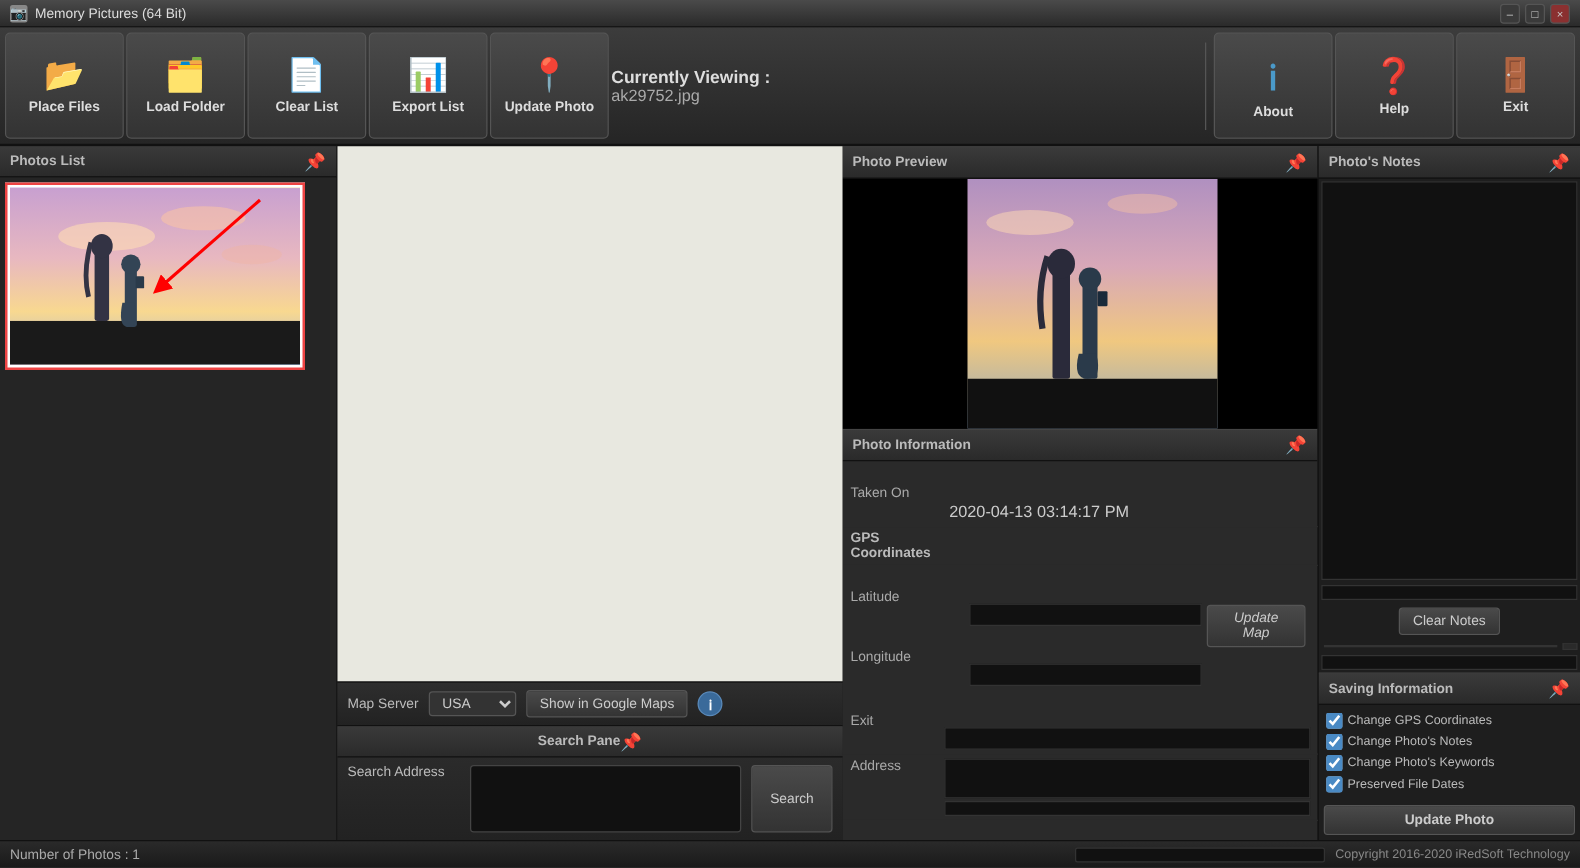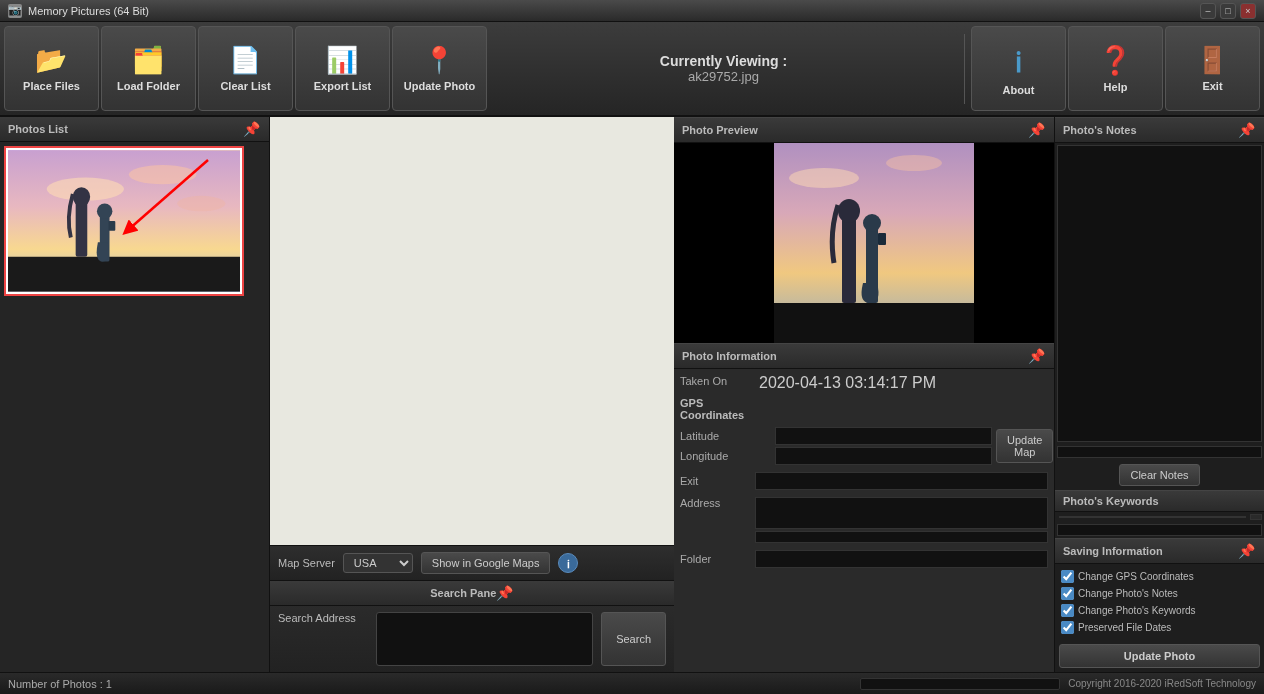--- a/index.html
+++ b/index.html
@@ -62,21 +62,20 @@
       transition: background 0.1s;
     }
     .toolbar-btn .icon { font-size: 26px; }
     .toolbar-separator { width: 1px; height: 70px; background: #555; margin: 0 4px; }
 
     
     .currently-viewing {
       flex: 1;
       display: flex;
       flex-direction: column;
-      align-items: center;
       justify-content: center;
       color: #ddd;
       font-size: 13px;
     }
     .currently-viewing .label { font-weight: bold; font-size: 14px; }
     .currently-viewing .filename { font-size: 13px; color: #aaa; }
 
     
     .main-layout {
       display: flex;
@@ -243,22 +242,23 @@
       padding: 3px 6px;
       border-bottom: 1px solid #2a2a2a;
     }
     .info-label { width: 75px; color: #aaa; font-size: 11px; }
     .info-value {
       flex: 1;
       background: #111;
       border: 1px solid #333;
       color: #ccc;
       padding: 2px 4px;
-      font-size: 16px;
+      font-size: 13px;
       height: 18px;
+      margin-top: 28px;
     }
     .info-value.taken-on { background: transparent; border: none; color: #ccc; }
     .update-map-btn {
       background: linear-gradient(to bottom, #4a4a4a, #333);
       color: #ccc;
       border: 1px solid #555;
       padding: 4px 10px;
       font-size: 11px;
       border-radius: 3px;
       cursor: pointer;
@@ -572,21 +572,21 @@
         <span class="info-label" style="font-weight:bold; color:#bbb;">GPS Coordinates</span>
       </div>
 
       <div style="display:flex; align-items:flex-start; padding:2px 6px;">
         <div style="flex:1; display:grid; grid-template-columns:auto 1fr; gap:2px 20px; align-items:center;">
           <span class="info-label">Latitude</span>
           <input type="text" class="info-value" value="" style="height: 18px;">
           <span class="info-label">Longitude</span>
           <input type="text" class="info-value" value="" style="height: 18px;">
         </div>
-        <button class="update-map-btn" style="margin-top:2px; align-self:center;">
+        <button class="update-map-btn" style="margin-top:2px; align-self:center;font-style:italic;">
           <span>Update Map</span>
         </button>
       </div>
 
       <div class="info-row">
         <span class="info-label">Exit</span>
         <input type="text" class="info-value" value="" style="height: 18px; flex: 1 1 0%;">
       </div>
 
       <div class="info-row" style="align-items:flex-start;">
@@ -609,23 +609,20 @@
     <div class="section-header">
       <span>Photo's Notes</span>
       <span class="panel-pin">📌</span>
     </div>
     <textarea class="notes-panel" style=""></textarea>
     <div style="height:12px; background:#111; margin:2px; border:1px solid #333;"></div>
     <button class="clear-notes-btn">
       <span>Clear Notes</span>
     </button>
 
-    <div class="section-header">
-      <span>Photo's Keywords</span>
-    </div>
     <div style="display:flex; gap:2px; margin:2px;">
       <div class="keywords-list" style="flex:1;"></div>
       <div style="width:12px; background:#2a2a2a; border:1px solid #333;"></div>
     </div>
     <div style="height:12px; background:#111; margin:2px; border:1px solid #333;"></div>
 
     <div class="section-header">
       <span>Saving Information</span>
       <span class="panel-pin">📌</span>
     </div>

